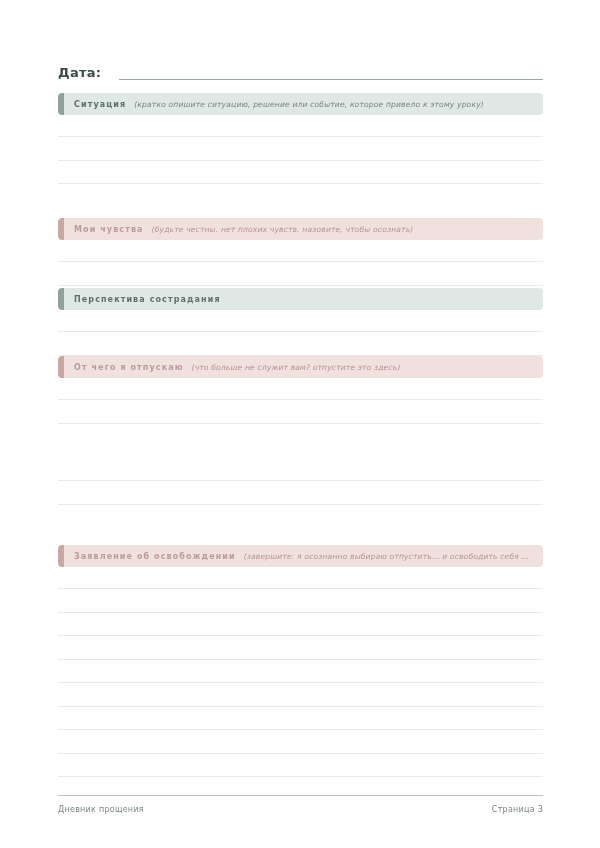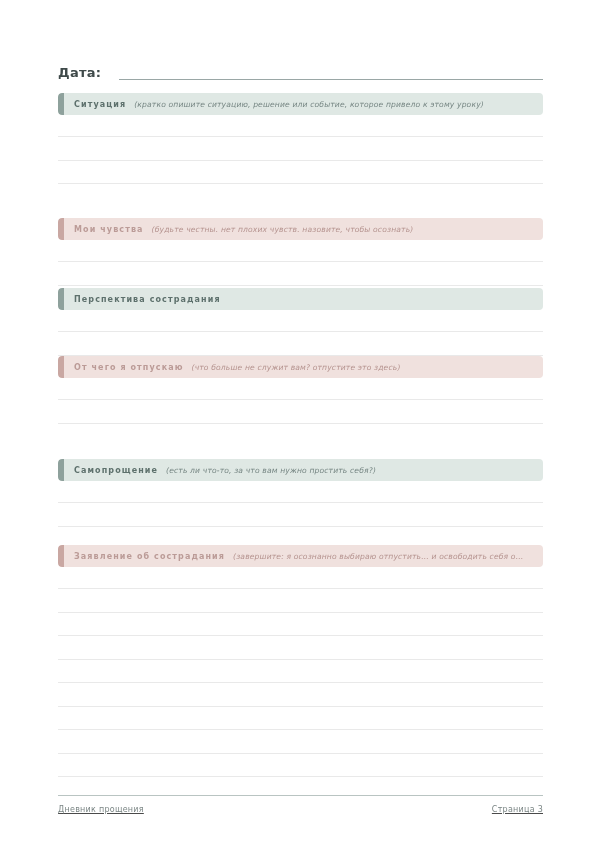--- a/index.html
+++ b/index.html
@@ -112,21 +112,20 @@
     border-bottom: 1px solid #e9e9e9;
   }
   .rule:first-child { height: 21px; }
 
   
   .footer {
     position: absolute;
     left: 58px;
     top: 795px;
     width: 485px;
-    text-decoration: underline;
   }
   .footer-divider {
     border-top: 1px solid #b9c4c2;
     width: 100%;
   }
   .footer-row {
     display: flex;
     justify-content: space-between;
     align-items: center;
     margin-top: 9px;
@@ -184,34 +183,29 @@
           <span class="accent"></span>
           <span class="band-title">От чего я отпускаю</span>
           <span class="band-hint">(что больше не служит вам? отпустите это здесь)</span>
         </div>
         <div class="lines">
           <div class="rule"></div>
           <div class="rule"></div>
         </div>
       </div>
       <div class="section theme-green" style="top: 459px;">
-        <div class="band">
-          <span class="accent"></span>
-          <span class="band-title">Самопрощение</span>
-          <span class="band-hint">(есть ли что-то, за что вам нужно простить себя?)</span>
-        </div>
         <div class="lines">
           <div class="rule"></div>
           <div class="rule"></div>
         </div>
       </div>
       <div class="section theme-pink" style="top: 545px;">
         <div class="band">
           <span class="accent"></span>
-          <span class="band-title">Заявление об сострадания</span>
+          <span class="band-title">Заявление об освобождении</span>
           <span class="band-hint">(завершите: я осознанно выбираю отпустить… и освободить себя о…</span>
         </div>
         <div class="lines">
           <div class="rule"></div>
           <div class="rule"></div>
           <div class="rule"></div>
           <div class="rule"></div>
           <div class="rule"></div>
           <div class="rule"></div>
           <div class="rule"></div>

